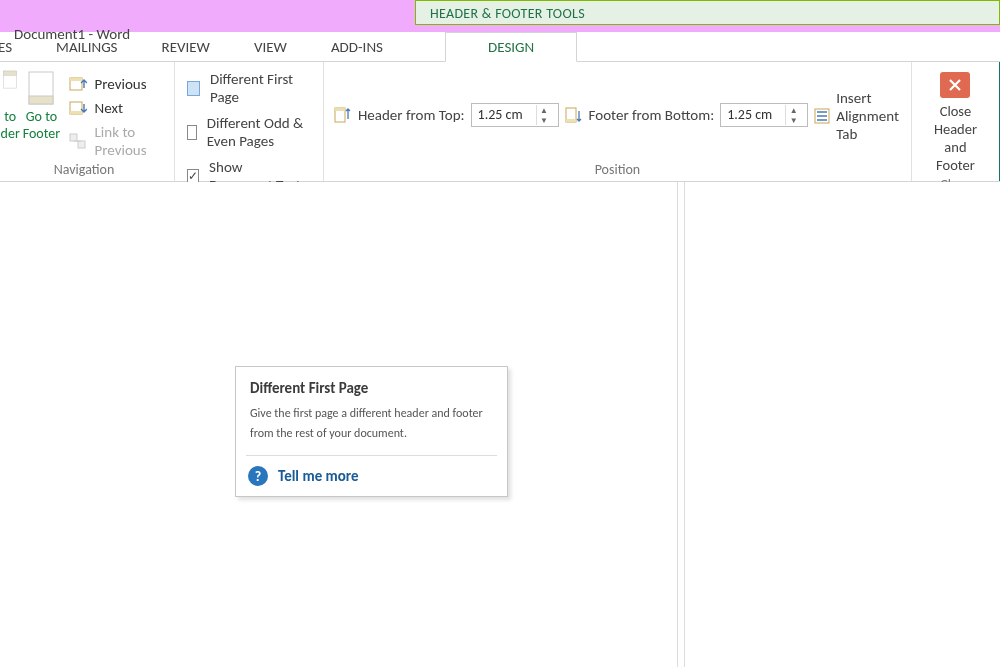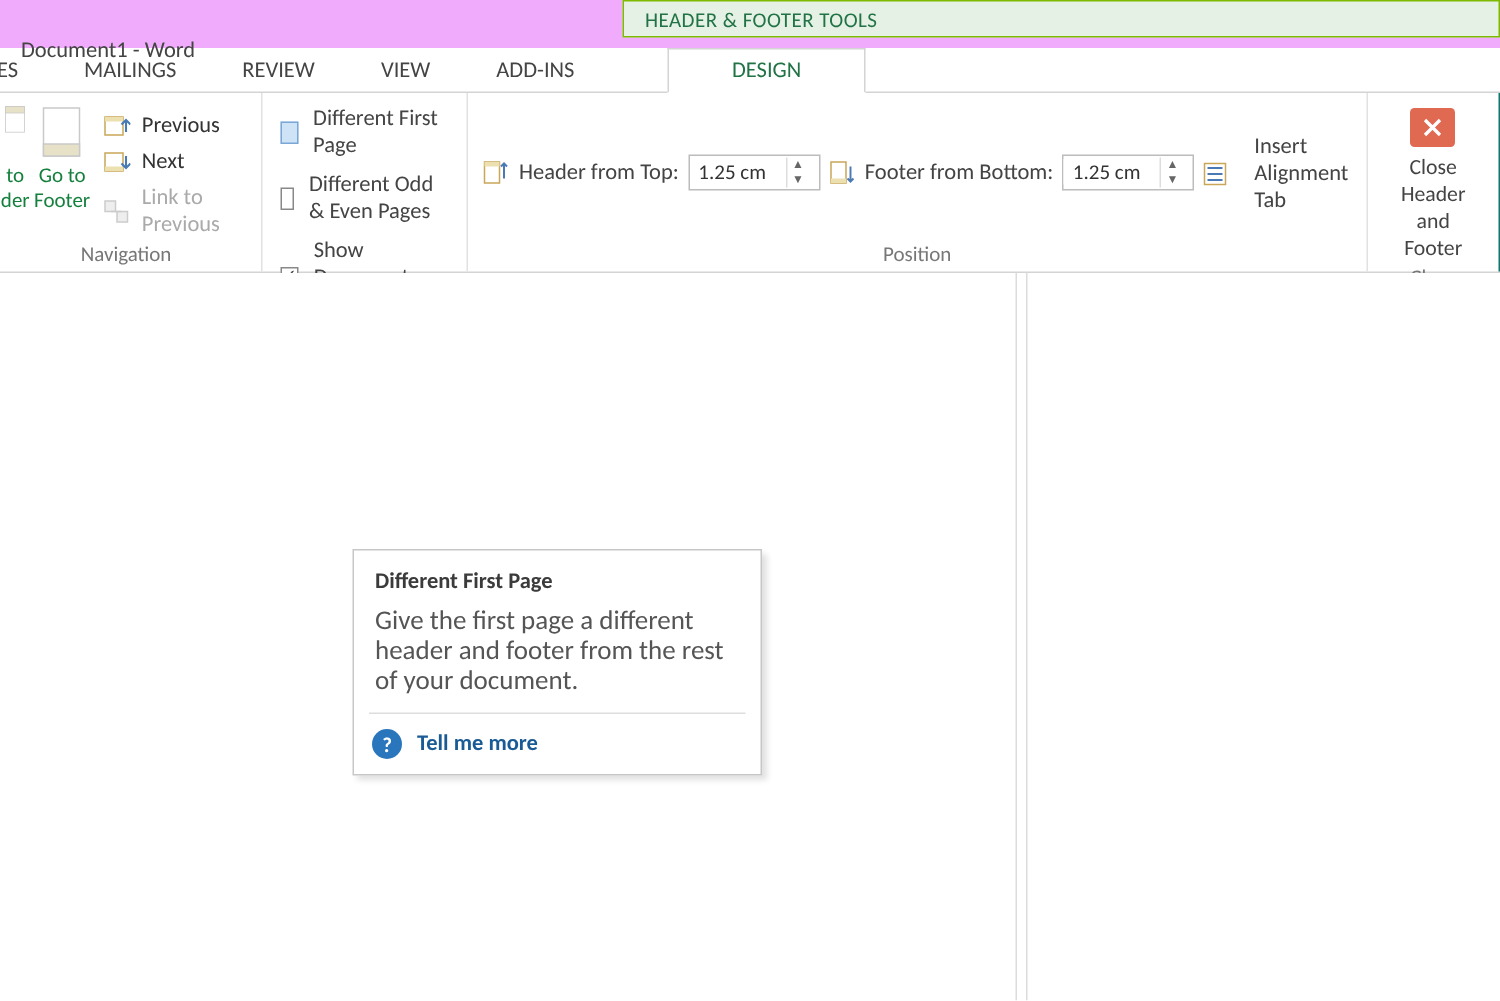--- a/index.html
+++ b/index.html
@@ -37,32 +37,32 @@
   .chk.checked::after { content:"✓"; font-size:12px; line-height:1; color:#444;}
   
   
   .pos { display:flex; flex-direction:row; gap:6px; padding:4px 6px 0 4px;}
   .pos-row { display:flex; align-items:center; gap:6px;}
   .pos-label { white-space:nowrap; }
   .spin { display:flex; align-items:center; border:1px solid #bcbcbc; height:24px; width:88px; background:#fff;}
   .spin input { border:none; width:64px; padding:0 6px; font-size:14px; outline:none; color:#333;}
   .spin .arrows { display:flex; flex-direction:column; border-left:1px solid #ddd; width:16px;}
   .spin .arrows span { font-size:8px; line-height:10px; text-align:center; color:#666; cursor:pointer;}
-  .pos-align { display:flex; align-items:center; gap:16px; cursor:pointer; margin-top:2px;}
+  .pos-align { display:flex; align-items:center; gap:4px; cursor:pointer; margin-top:2px;}
 
   
   .close-btn { display:flex; flex-direction:column; align-items:center; padding:6px 16px 0; cursor:pointer;}
   .close-icon { width:30px; height:26px; background:#e06952; border-radius:3px; display:flex; align-items:center; justify-content:center;}
   .close-icon svg path{ stroke:#fff; stroke-width:2.2; }
   .close-lbl { text-align:center; font-size:14.5px; line-height:18px; margin-top:4px;}
 
   
   .tooltip { position:absolute; left:235px; top:184px; width:273px; background:#fff; border:1px solid #c7c7c7; box-shadow: 3px 3px 4px rgba(0,0,0,.12);}
   .tooltip .tt-title { font-weight:600; color:#3b3b3b; padding:12px 14px 6px; font-size:15px;}
-  .tooltip .tt-body { color:#555; padding:0 14px 12px; font-size:18px; line-height:20px;}
+  .tooltip .tt-body { color:#555; padding:0 14px 12px; font-size:12px; line-height:20px;}
   .tooltip .tt-sep { border-top:1px solid #ddd; margin:0 10px;}
   .tooltip .tt-more { display:flex; align-items:center; gap:10px; padding:10px 10px 10px 12px; color:#1a5b95; font-weight:600; cursor:pointer;}
   .help-icon { width:20px; height:20px; border-radius:50%; background:#2a76bd; color:#fff; display:flex; align-items:center; justify-content:center; font-size:14px; font-weight:bold;}
 
   
   .docarea { position:relative; height: calc(667px - 32px - 30px - 120px); background:#fff;}
   .page-edge { position:absolute; top:0; right:322px; bottom:0; width:1px; background:#dcdcdc;}
   .page-edge2 { position:absolute; top:0; right:315px; bottom:0; width:1px; background:#dcdcdc;}
 
   .picon { display:inline-block;}

